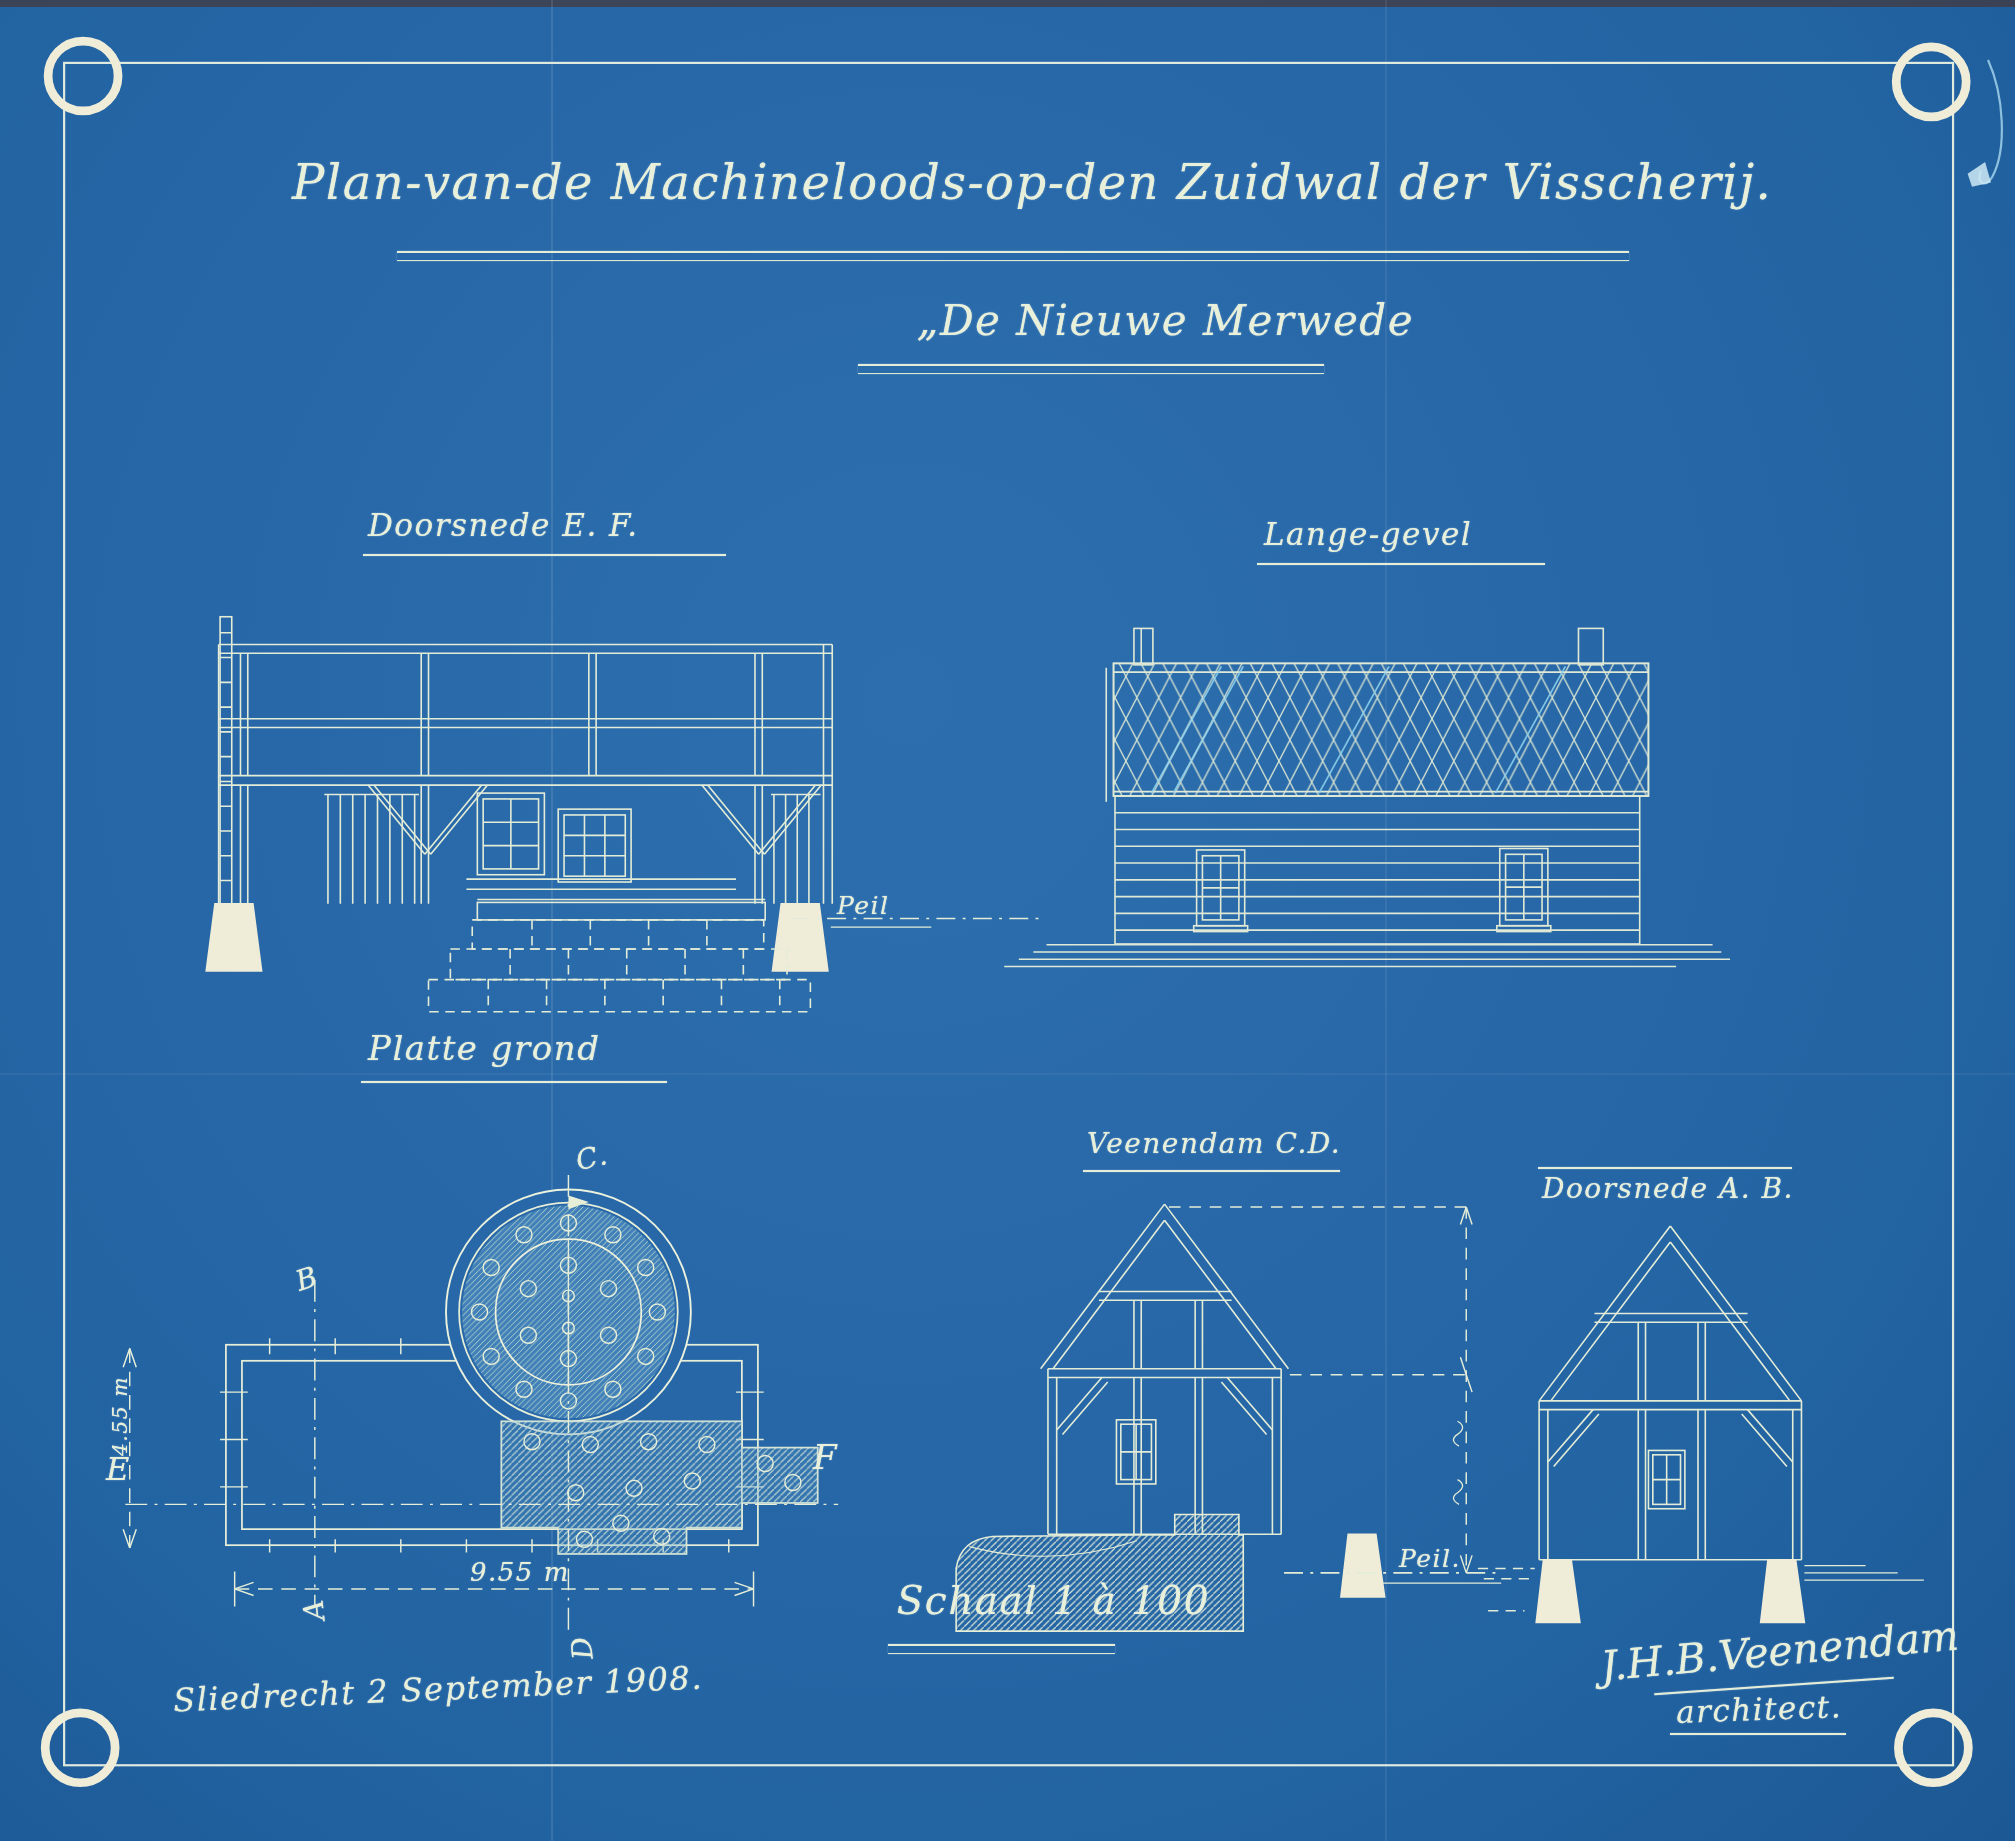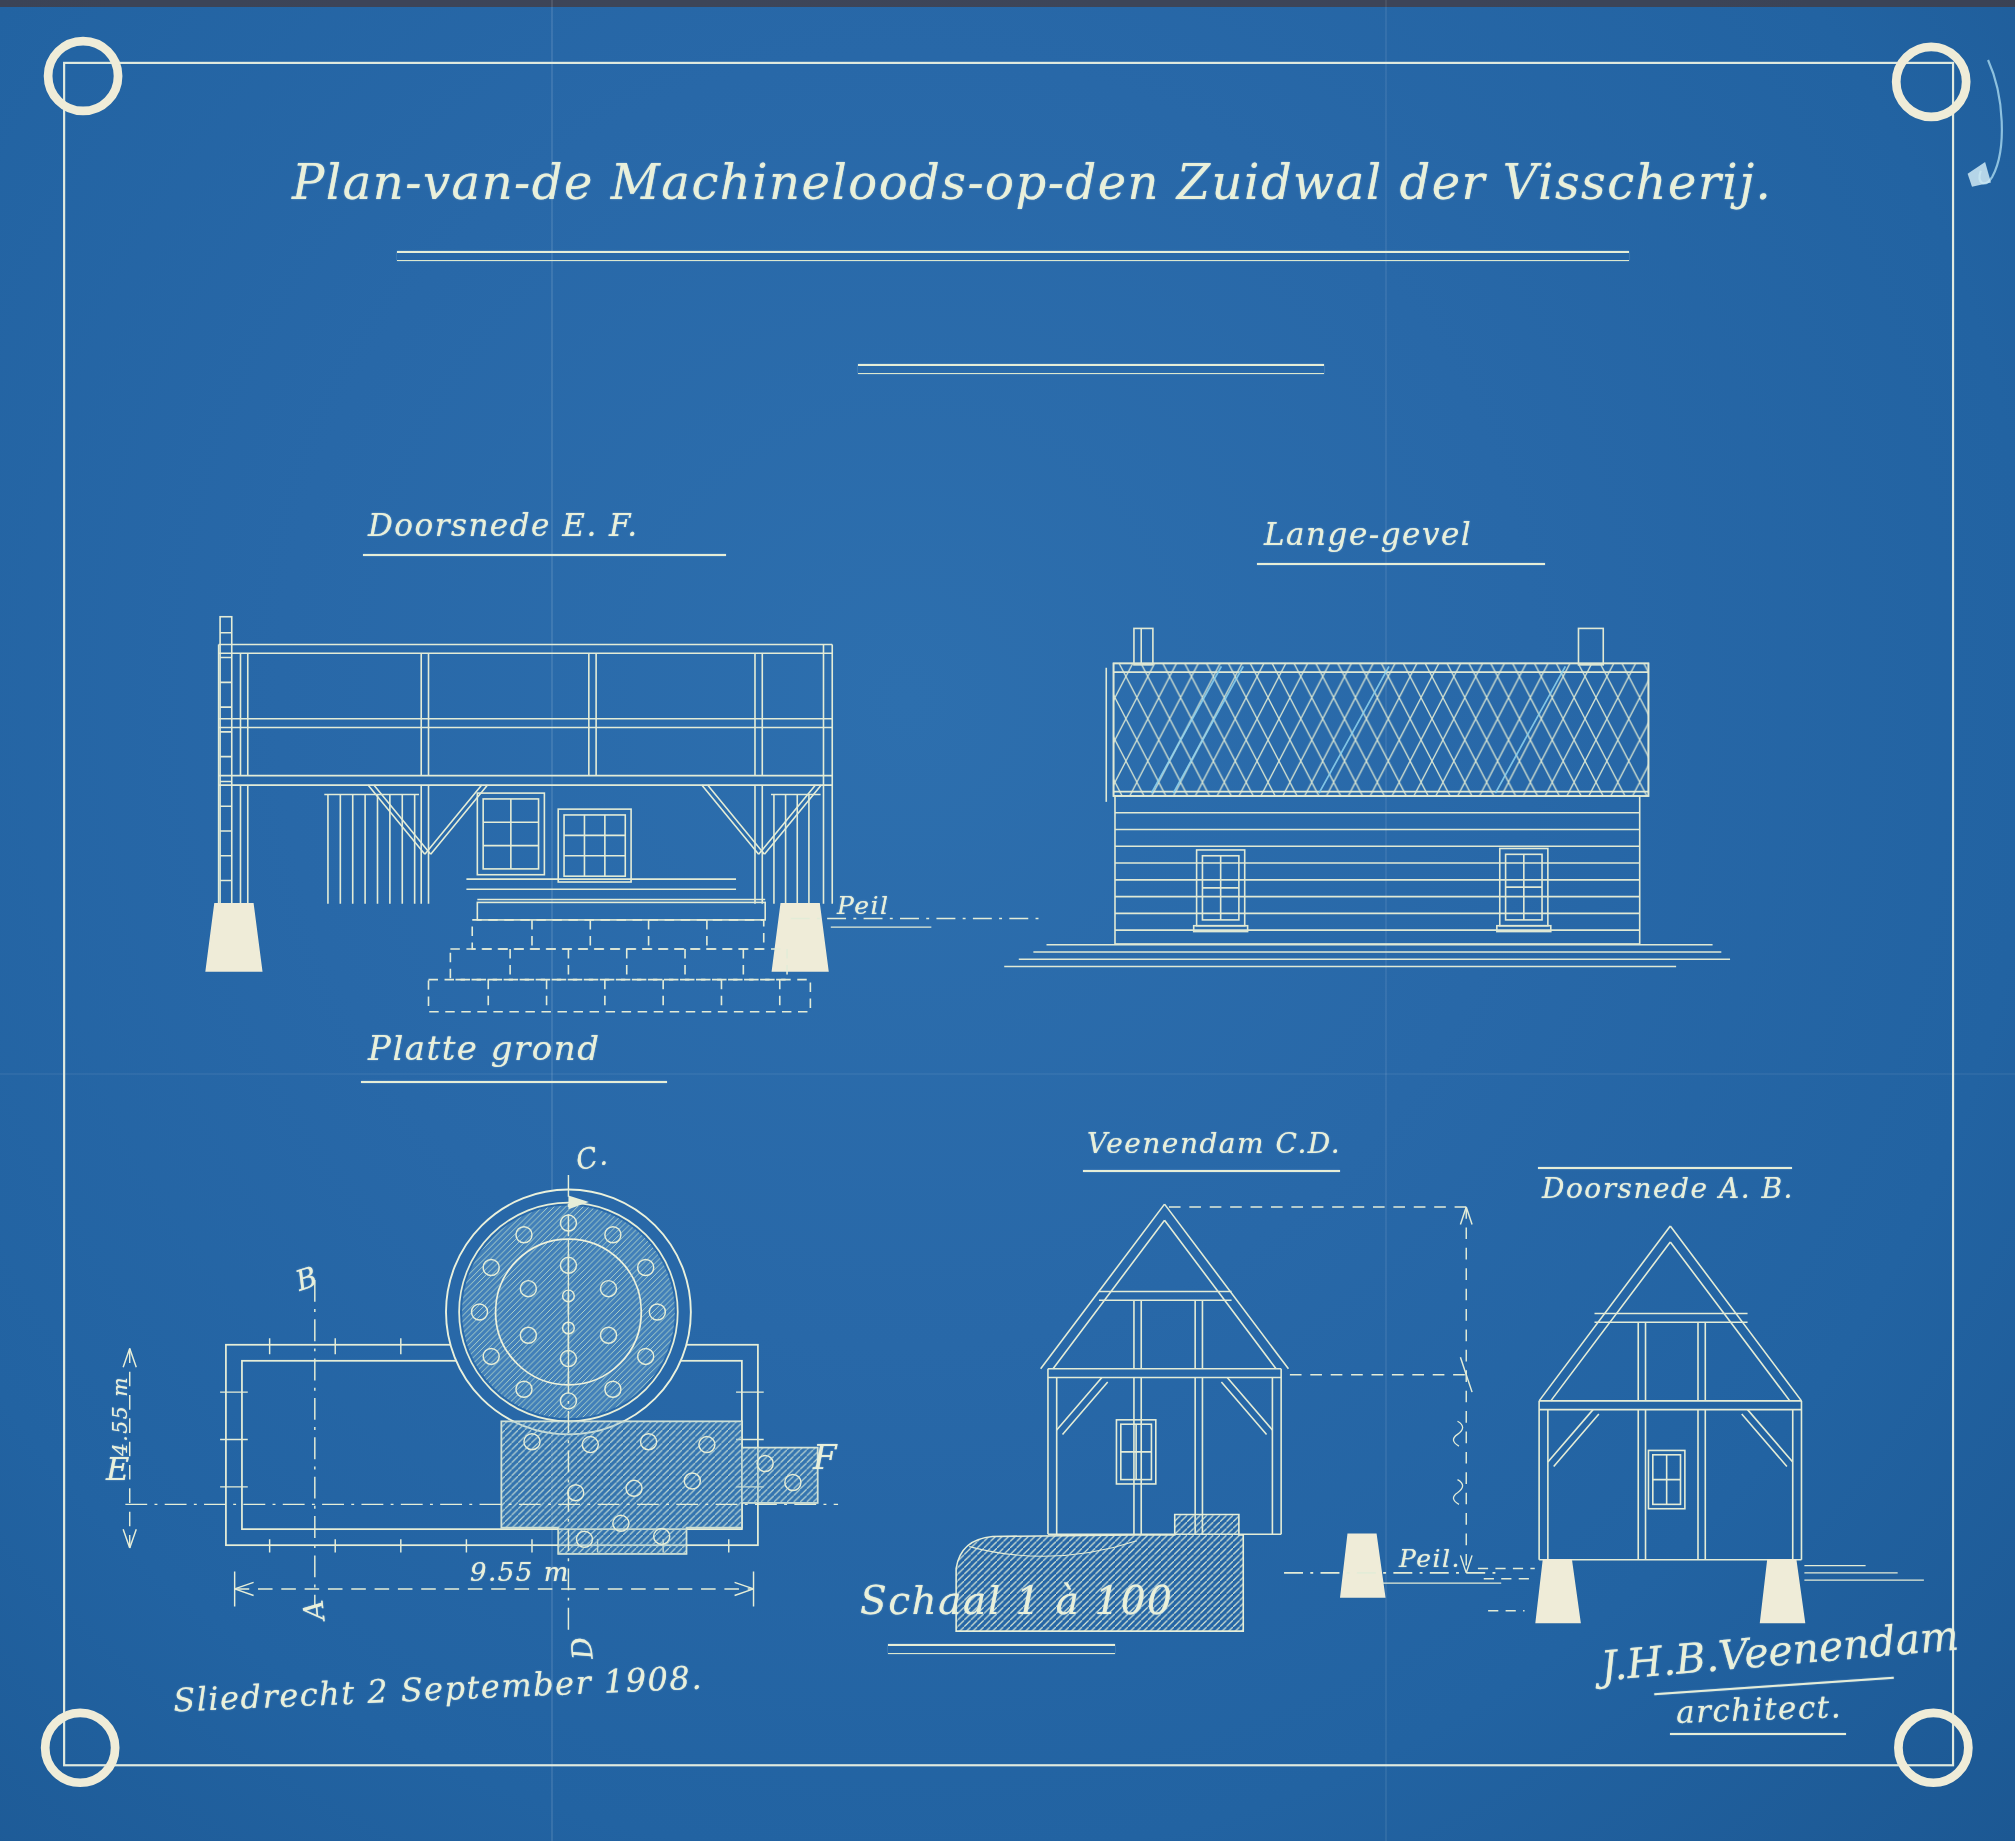--- a/index.html
+++ b/index.html
@@ -13,21 +13,21 @@
   }
   .t{
     position:absolute;
     color:#e9f0da;
     font-family:"DejaVu Serif", serif;
     font-style:italic;
     white-space:nowrap;
     text-shadow:0 0 2.2px rgba(215,240,255,.35), 0 0 0.7px rgba(255,255,255,.5);
     letter-spacing:1.5px;
   }
-  .ctr{text-align:left;}
+  .ctr{text-align:right;}
   .ul{position:absolute;background:#e6eed8;height:2.2px;box-shadow:0 0 1.5px rgba(230,245,255,.5);}
   .ul2{position:absolute;height:6.6px;border-top:2.9px solid #e6eed8;border-bottom:1.5px solid #dce8cf;box-shadow:0 0 1.5px rgba(230,245,255,.4);}
   .fold{position:absolute;top:0;height:100%;}
   svg{position:absolute;left:0;top:0;}
   .mk{font-size:28px;}
 </style>
 </head>
 <body>
 
 <div id="sheet">
@@ -270,20 +270,21 @@
       <path d="M2118,2140 h38 l12,86 h-60 z" fill="#efecd8" stroke="#efecd8"></path>
       <path d="M2426,2140 h38 l12,86 h-60 z" fill="#efecd8" stroke="#efecd8"></path>
       <path d="M2028,2152 H2106 M2036,2166 H2106 M2042,2210 H2092" stroke-dasharray="14 10"></path>
       <path d="M2476,2148 H2560 M2476,2158 H2604 M2476,2168 H2640" stroke-width="1.8"></path>
     </g>
   </svg>
 
   <div class="t ctr" style="left:292px;top:154px;width:1443px;font-size:48px;">Plan-van-de Machineloods-op-den Zuidwal der Visscherij.</div>
   <div class="ul2" style="left:397px;top:251px;width:1232px;"></div>
 
+  <div class="t ctr" style="left:758px;top:296px;width:656px;font-size:42px;">„De Nieuwe Merwede</div>
   <div class="ul2" style="left:858px;top:364px;width:466px;"></div>
 
   <div class="t" style="left:368px;top:507px;font-size:31px;">Doorsnede E. F.</div>
   <div class="ul" style="left:363px;top:554px;width:363px;"></div>
 
   <div class="t" style="left:1264px;top:516px;font-size:31px;">Lange-gevel</div>
   <div class="ul" style="left:1257px;top:563px;width:288px;"></div>
 
   <div class="t" style="left:368px;top:1028px;font-size:34px;">Platte grond</div>
   <div class="ul" style="left:361px;top:1081px;width:306px;"></div>

